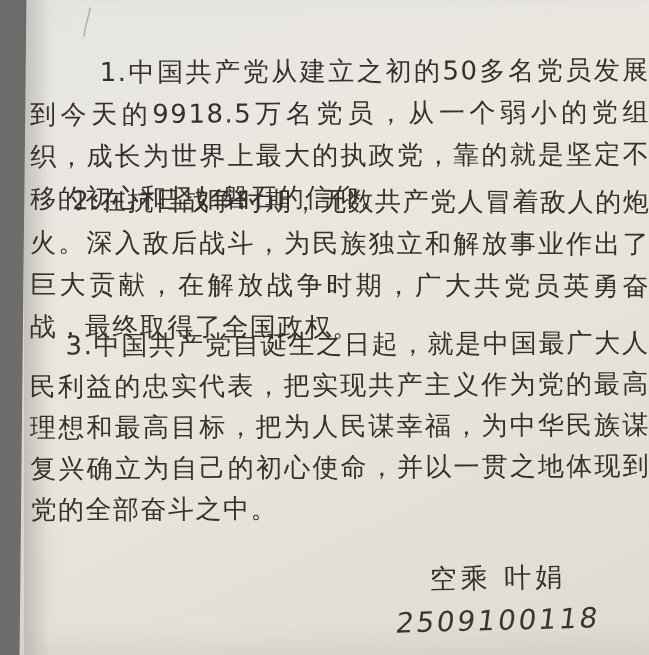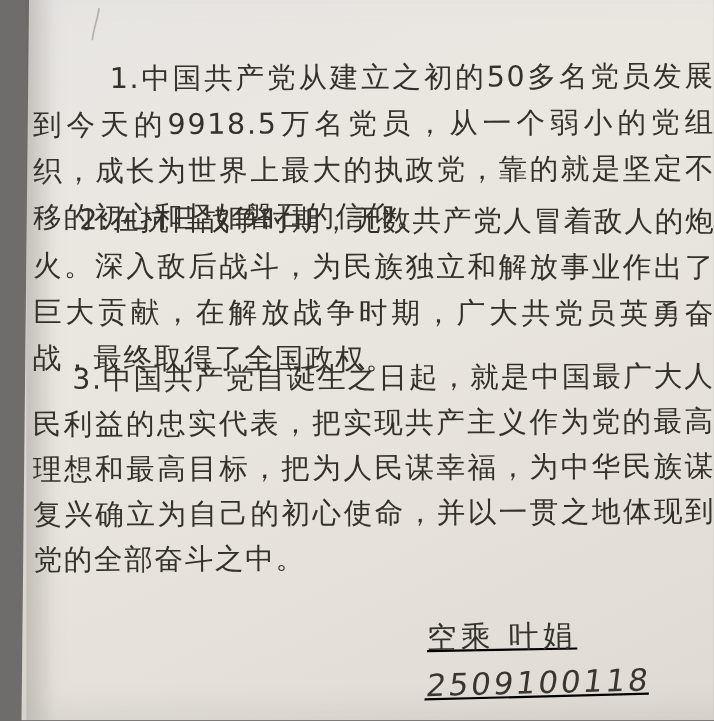--- a/index.html
+++ b/index.html
@@ -47,21 +47,21 @@
     transform: rotate(-0.25deg);
   }
   .para-1 { top: 50px; text-indent: 70px; }
   .para-2 { top: 180px; text-indent: 42px; transform: rotate(0.15deg); }
   .para-3 { top: 324px; line-height: 41px; text-indent: 36px; transform: rotate(-0.3deg); }
   .signature-block {
     position: absolute;
     top: 560px;
     left: 372px;
     width: 220px;
-    text-decoration: underline;
+    text-align: center;
   }
   .signature {
     font-size: 27px;
     letter-spacing: 4px;
     transform: rotate(-1deg);
   }
   .student-id {
     margin-top: 8px;
     font-size: 28px;
     letter-spacing: 2.5px;

